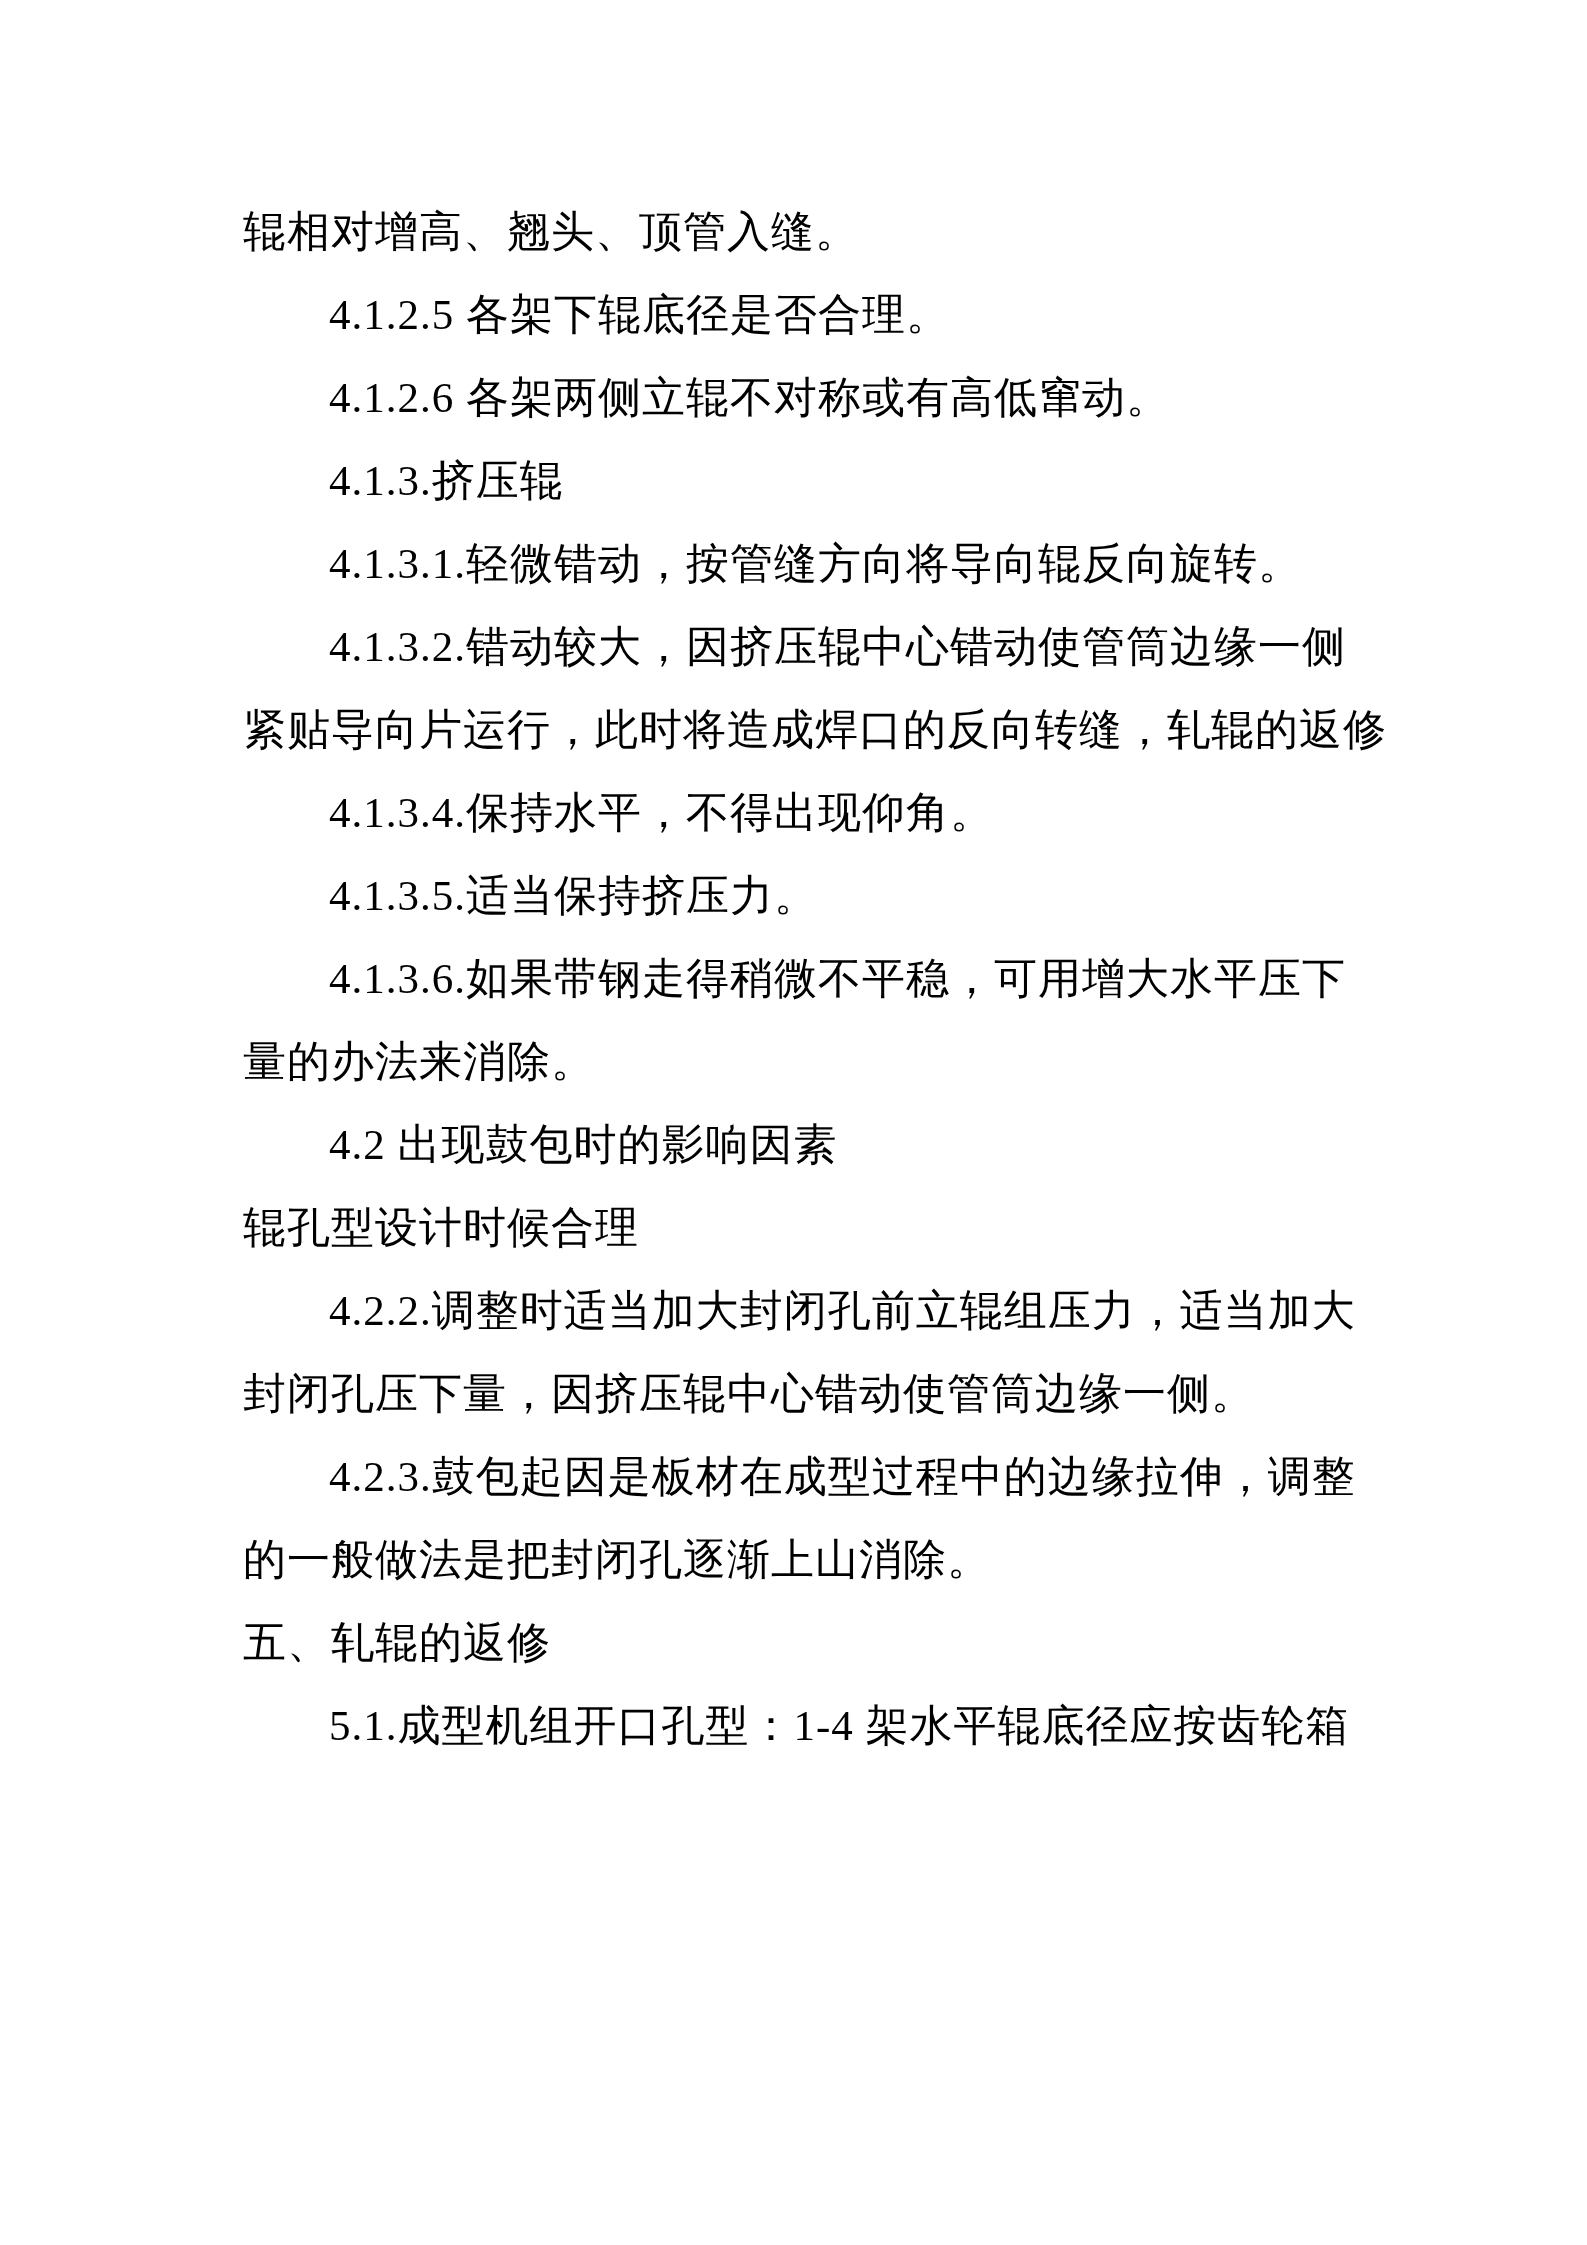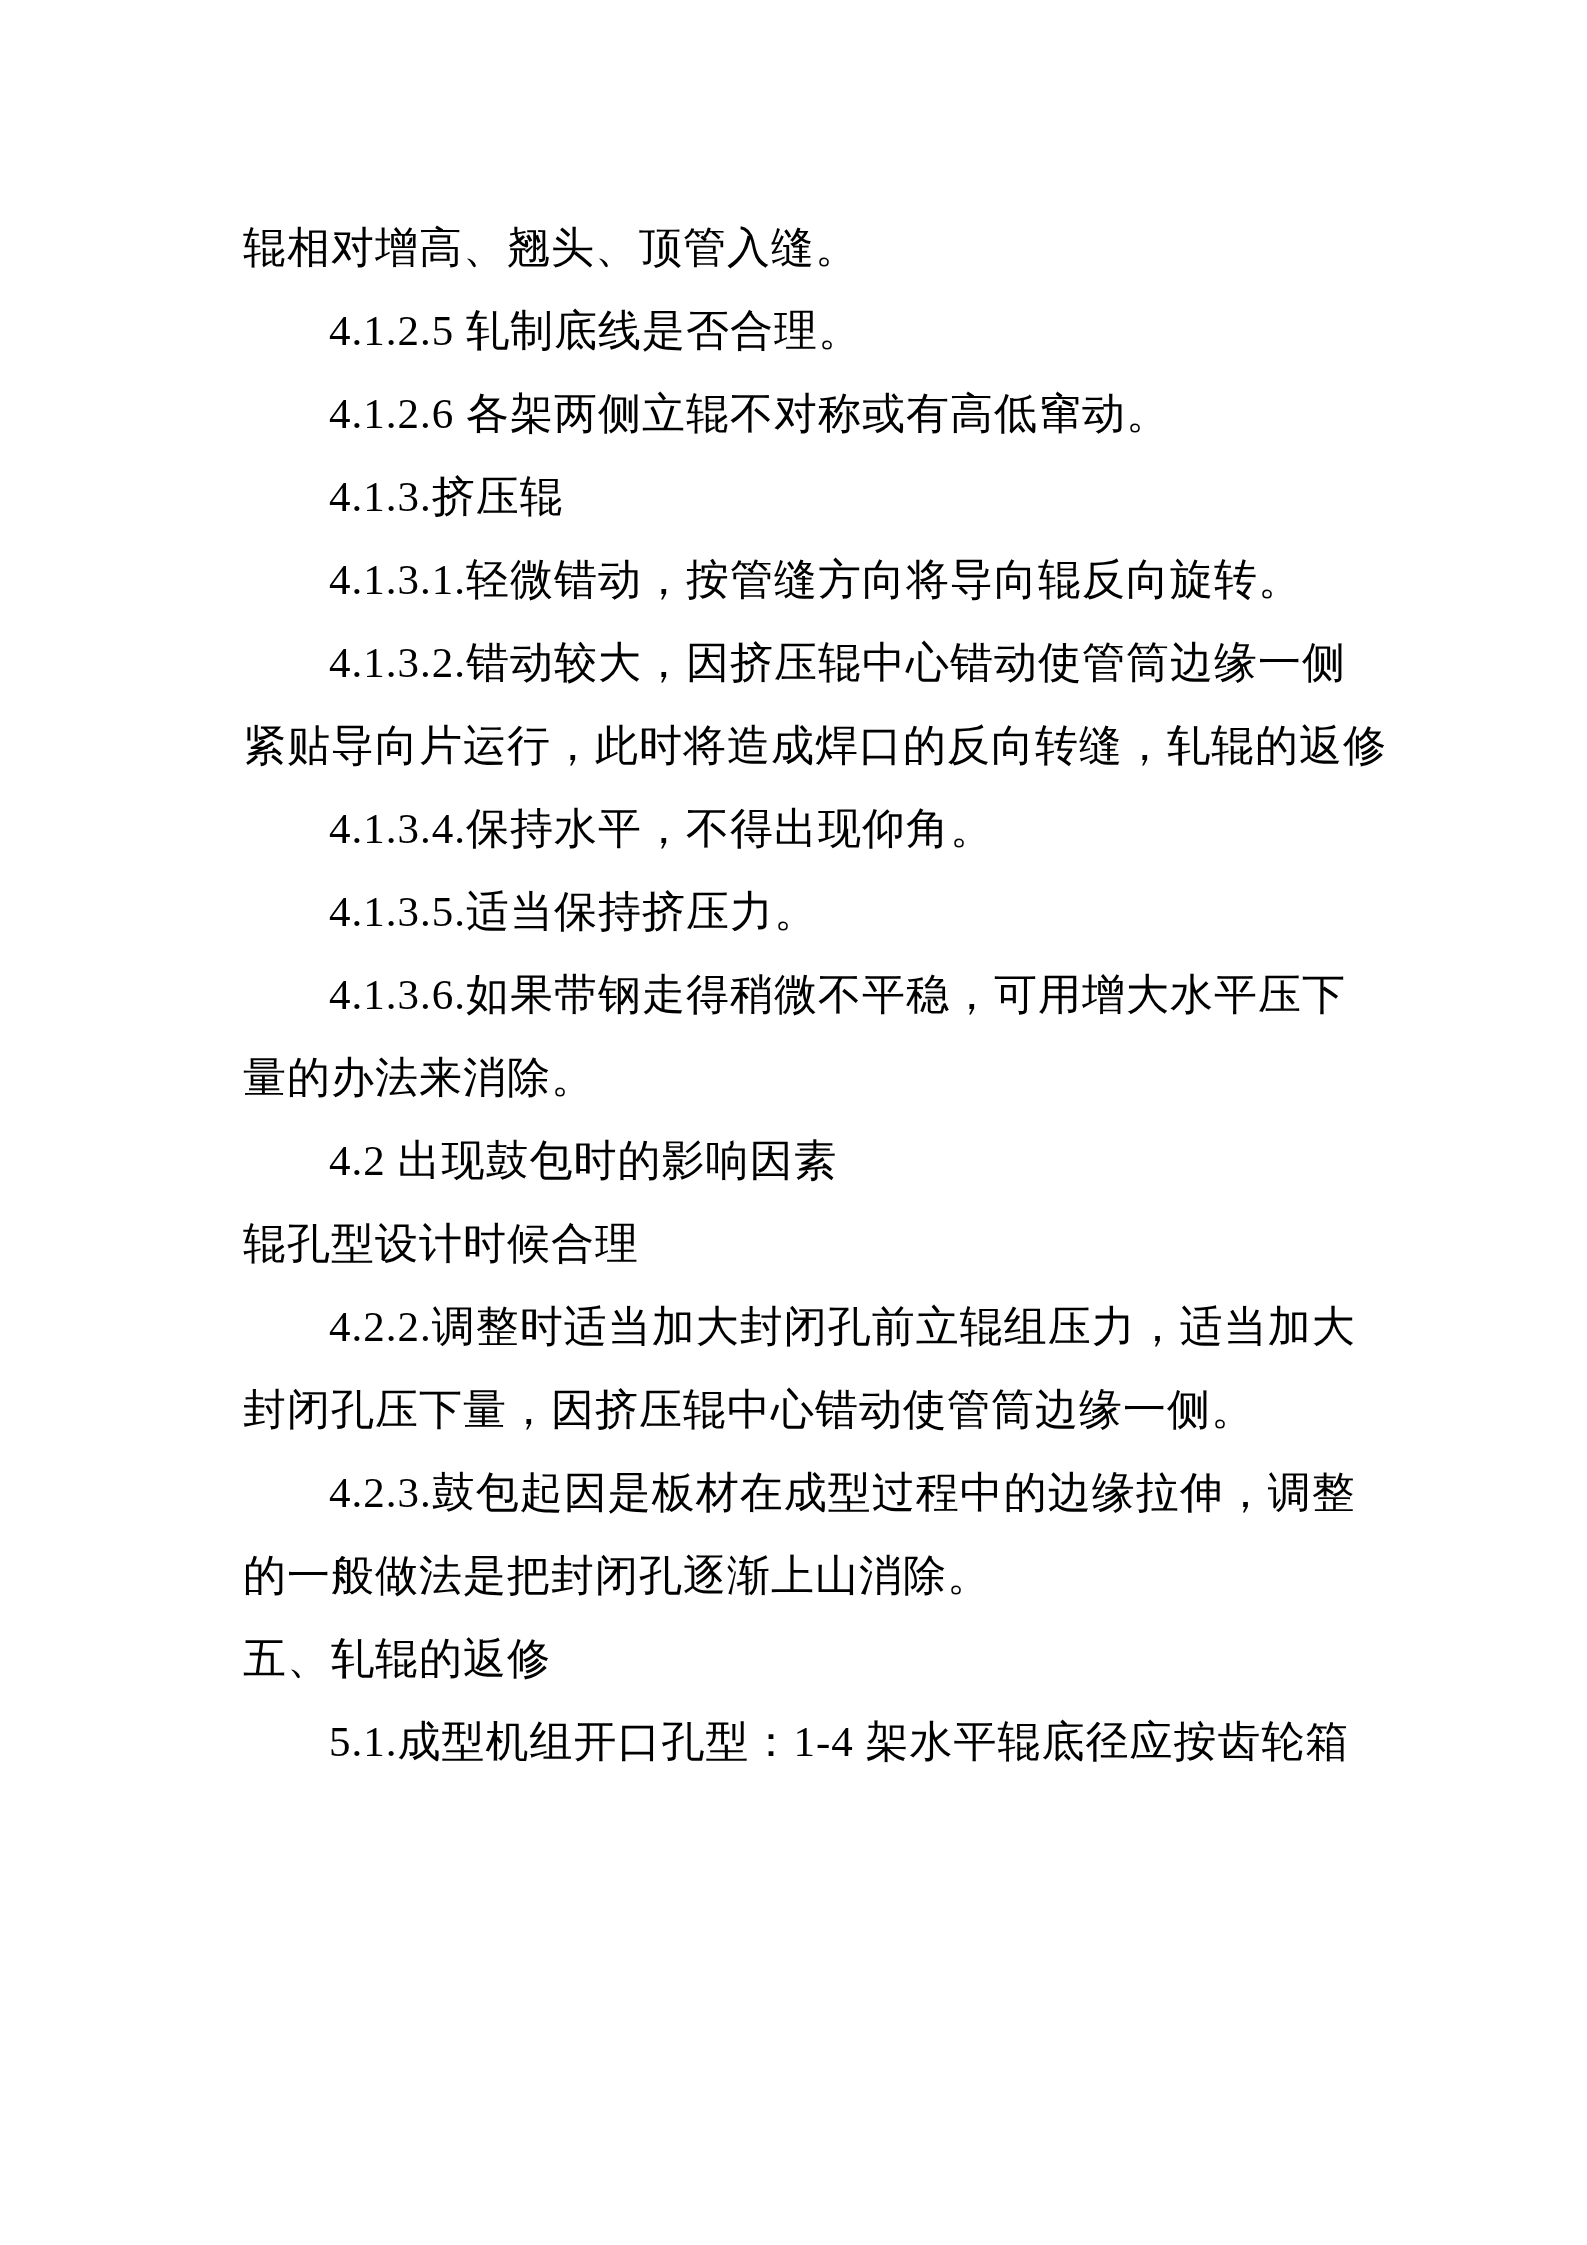--- a/index.html
+++ b/index.html
@@ -12,42 +12,42 @@
       width: 1587px;
       height: 2245px;
       background: #ffffff;
       color: #000000;
       font-family: "Liberation Serif", "DejaVu Serif", serif;
       overflow: hidden;
     }
     .text-block {
       position: absolute;
       left: 243px;
-      top: 206px;
+      top: 190px;
       width: 1104px;
     }
     .ln {
       height: 83px;
       line-height: 83px;
       font-size: 43px;
       letter-spacing: 1px;
       white-space: nowrap;
       overflow: visible;
     }
     .ind {
       padding-left: 86px;
     }
   </style>
 </head>
 <body>
 
 <div class="page">
   <div class="text-block">
     <div class="ln">辊相对增高、翘头、顶管入缝。</div>
-    <div class="ln ind">4.1.2.5 轧制底线是否合理。</div>
+    <div class="ln ind">4.1.2.5 各架下辊底径是否合理。</div>
     <div class="ln ind">4.1.2.6 各架两侧立辊不对称或有高低窜动。</div>
     <div class="ln ind">4.1.3.挤压辊</div>
     <div class="ln ind">4.1.3.1.轻微错动，按管缝方向将导向辊反向旋转。</div>
     <div class="ln ind">4.1.3.2.错动较大，因挤压辊中心错动使管筒边缘一侧</div>
     <div class="ln">紧贴导向片运行，此时将造成焊口的反向转缝，轧辊的返修</div>
     <div class="ln ind">4.1.3.4.保持水平，不得出现仰角。</div>
     <div class="ln ind">4.1.3.5.适当保持挤压力。</div>
     <div class="ln ind">4.1.3.6.如果带钢走得稍微不平稳，可用增大水平压下</div>
     <div class="ln">量的办法来消除。</div>
     <div class="ln ind">4.2 出现鼓包时的影响因素</div>

